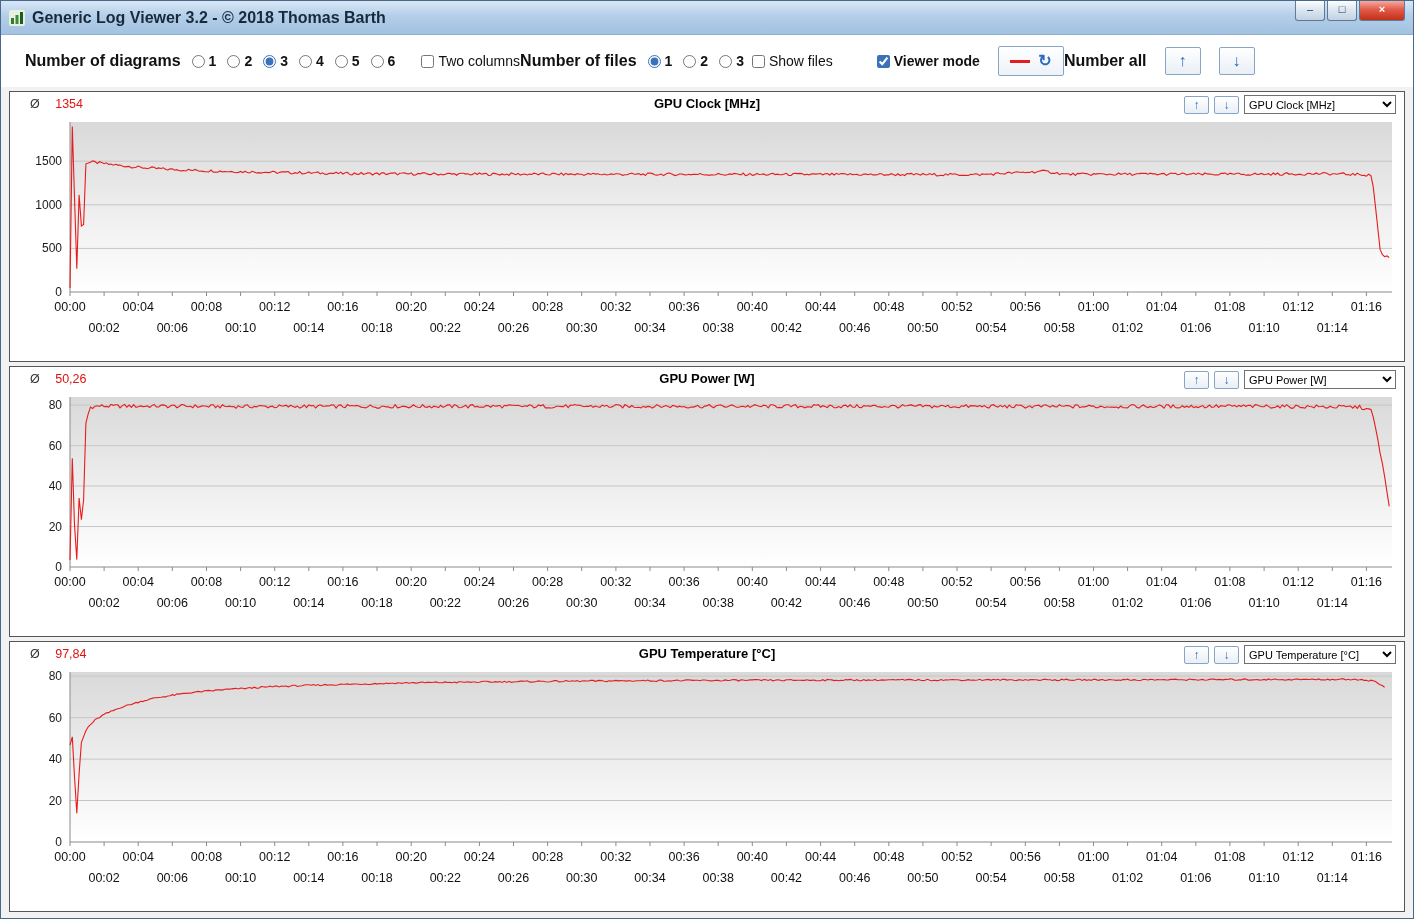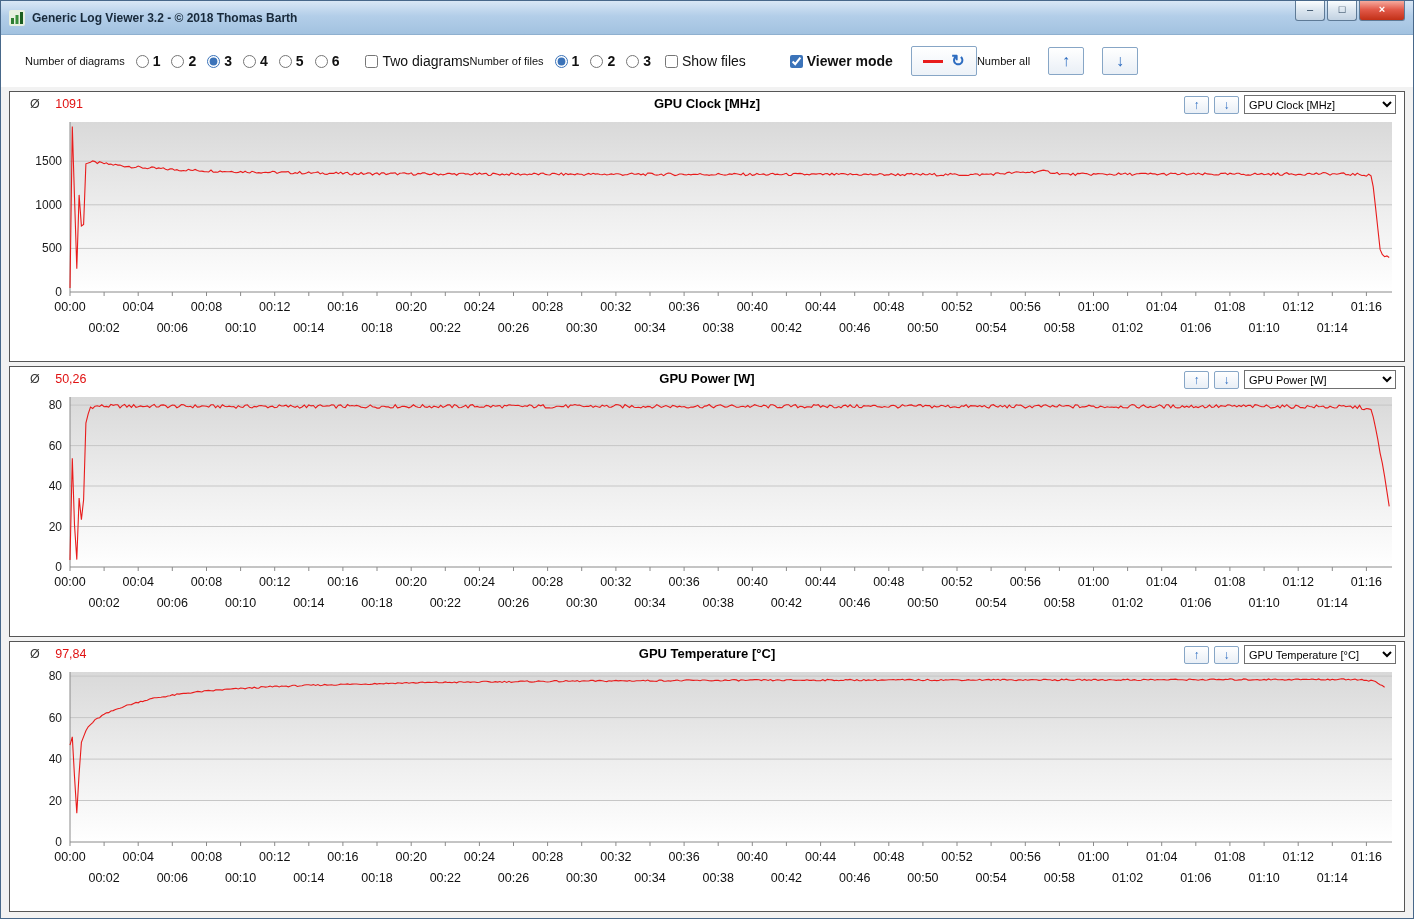--- a/index.html
+++ b/index.html
@@ -3,32 +3,32 @@
 <meta charset="utf-8">
 <style>
   *{box-sizing:border-box;}
   html,body{margin:0;padding:0;}
   body{width:1414px;height:919px;overflow:hidden;background:#dfe6ee;font-family:"Liberation Sans",sans-serif;}
   .window{width:1414px;height:919px;border:1px solid #48688a;display:flex;flex-direction:column;background:#f2f2f2;}
 
   
   .titlebar{height:34px;flex:none;background:linear-gradient(#d9e7f5,#b3cee9 45%,#a2c2e0);display:flex;align-items:center;padding:0 8px;position:relative;border-bottom:1px solid #8fb0cf;}
   .app-icon{width:16px;height:16px;margin-right:7px;}
-  .title-text{font-size:12px;font-weight:bold;color:#18293a;}
+  .title-text{font-size:16px;font-weight:bold;color:#18293a;}
   .win-controls{position:absolute;top:0;right:8px;display:flex;}
   .win-btn{width:30px;height:20px;border:1px solid #5e7a96;border-top:none;background:linear-gradient(#fbfdfe,#dde7f0 45%,#c2d2e2);font-size:11px;line-height:17px;text-align:center;color:#16304a;border-radius:0 0 3px 3px;margin-left:2px;cursor:default;}
   .win-btn.close{width:46px;background:linear-gradient(#f6ab9e,#e25a4a 45%,#c23017);color:#fff;font-weight:bold;}
 
   
   .toolbar{height:52px;flex:none;background:#ffffff;display:flex;align-items:center;padding-left:24px;}
-  .tb-label{font-weight:normal;font-size:11px;color:#111;white-space:nowrap;}
+  .tb-label{font-weight:bold;font-size:16px;color:#111;white-space:nowrap;}
   .opt{display:flex;align-items:center;margin-left:11px;font-weight:bold;font-size:14px;color:#111;white-space:nowrap;}
   .opt.normal{font-weight:normal;}
   input[type=radio],input[type=checkbox]{margin:0 4px 0 0;accent-color:#3b73b9;width:13px;height:13px;}
-  .gap26{margin-left:26px;} .gap56{} .gap22{margin-left:14px;} .gap44{margin-left:44px;}
+  .gap26{margin-left:26px;} .gap56{} .gap22{margin-left:8px;} .gap44{margin-left:44px;}
   .line-btn{width:66px;height:30px;margin-left:18px;border:1px solid #87a6c6;border-radius:2px;background:linear-gradient(#ffffff,#edf2f8);display:flex;align-items:center;justify-content:center;gap:8px;cursor:default;}
   .red-line{width:20px;height:3px;background:#e81c1c;}
   .refresh-glyph{color:#2d6cc0;font-size:16px;font-weight:bold;line-height:1;}
   .arrow-btn{width:36px;height:28px;margin-left:18px;border:1px solid #87a6c6;border-radius:2px;background:linear-gradient(#ffffff,#e9eff6);color:#2d6cc0;font-size:16px;font-weight:bold;text-align:center;line-height:26px;cursor:default;}
 
   
   .panels{flex:1;padding:4px 8px 0 8px;}
   .panel{height:271px;margin-bottom:4px;border:1px solid #565656;background:#ffffff;position:relative;}
   .panel-header{height:24px;position:relative;}
   .avg-wrap{position:absolute;left:20px;top:5px;font-size:12.5px;}
@@ -83,21 +83,21 @@
       <input type="radio" name="numDiagrams" style="">
       <span>5</span>
     </label>
     <label class="opt">
       <input type="radio" name="numDiagrams" style="">
       <span>6</span>
     </label>
 
     <label class="opt normal gap26">
       <input type="checkbox" style="">
-      <span>Two diagrams</span>
+      <span>Two columns</span>
     </label>
 
     <span class="tb-label gap56">Number of files</span>
 
     <label class="opt">
       <input type="radio" name="numFiles" checked="" style="">
       <span>1</span>
     </label>
     <label class="opt">
       <input type="radio" name="numFiles" style="">
@@ -127,21 +127,21 @@
     <div class="arrow-btn"><span>↑</span></div>
     <div class="arrow-btn"><span>↓</span></div>
   </div>
 
   <div class="panels">
 
     <div class="panel">
       <div class="panel-header">
         <span class="avg-wrap">
           <span class="avg-symbol">Ø</span>
-          <span class="avg-value">1091</span>
+          <span class="avg-value">1354</span>
         </span>
         <div class="panel-title">GPU Clock [MHz]</div>
         <div class="hdr-controls">
           <div class="panel-btn">↑</div>
           <div class="panel-btn">↓</div>
           <select class="metric-select">
             <option>GPU Clock [MHz]</option>
           </select>
         </div>
       </div>

